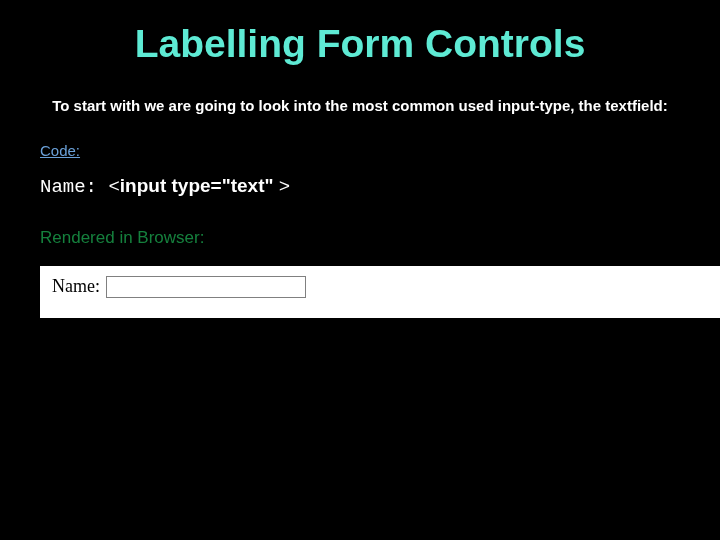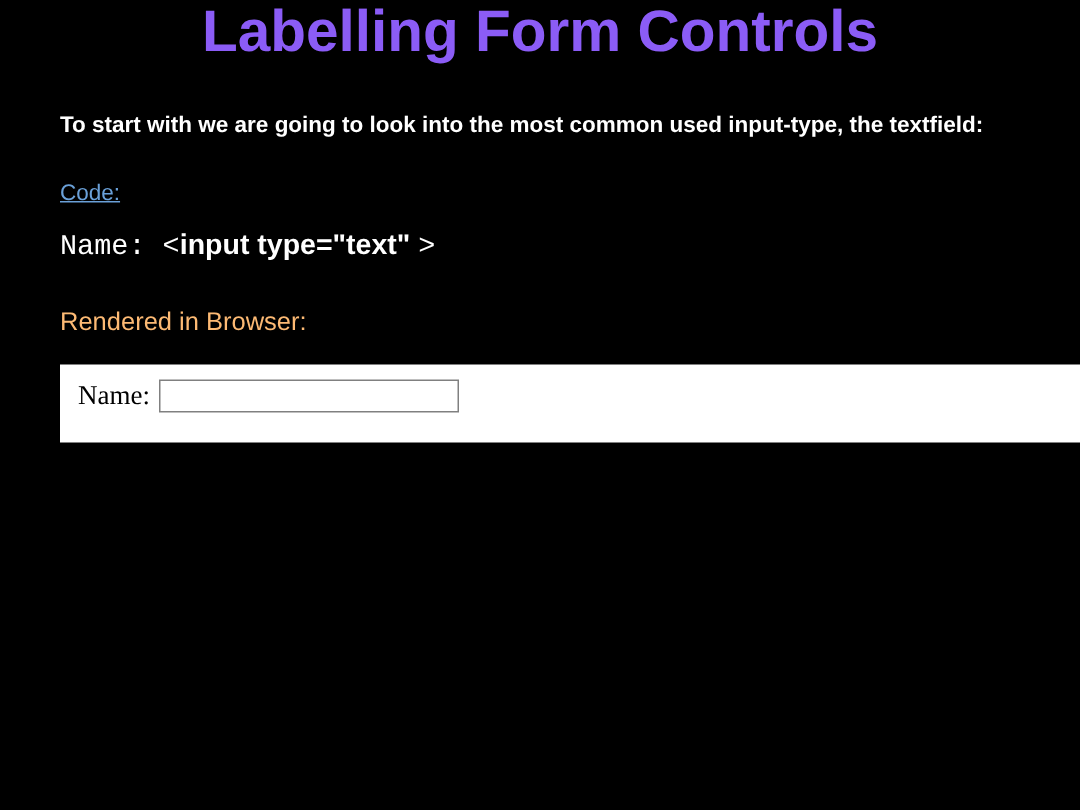--- a/index.html
+++ b/index.html
@@ -1,25 +1,25 @@
 <!DOCTYPE html>
 <html><head>
   <meta charset="utf-8">
   <style>
     * { margin: 0; padding: 0; box-sizing: border-box; }
     html, body { width: 720px; height: 540px; background: #000; font-family: Arial, Helvetica, sans-serif; overflow: hidden; }
     .slide { width: 720px; height: 540px; background: #000; position: relative; }
-    .title { color: #8b5cf6; font-size: 39px; font-weight: bold; text-align: center; }
+    .title { color: #5eead4; font-size: 39px; font-weight: bold; text-align: center; padding-top: 22px; }
     .body { padding: 30px 40px 0 40px; }
-    .intro { color: #fff; font-size: 15px; font-weight: bold; line-height: 1.3; margin-bottom: 26px; }
+    .intro { color: #fff; font-size: 15px; font-weight: bold; line-height: 1.3; margin-bottom: 26px; text-align: center; }
     .code-label { color: #6aa0d8; font-size: 15px; text-decoration: underline; margin-bottom: 16px; }
     .code-line { color: #fff; font-size: 19px; margin-bottom: 30px; }
     .code-line .normal { font-weight: normal; font-family: Liberation Mono, monospace; }
     .code-line .bold { font-weight: bold; }
-    .rendered-label { color: #fdba74; font-size: 17px; margin-bottom: 18px; }
+    .rendered-label { color: #15803d; font-size: 17px; margin-bottom: 18px; }
     .rendered-box { background: #fff; padding: 10px 4px 20px 12px; width: 688px; }
     .rendered-inner { display: flex; align-items: center; }
     .rendered-name { font-family: 'Times New Roman', Times, serif; font-size: 18px; color: #000; margin-right: 6px; }
     .rendered-input { width: 200px; height: 22px; border: 1px solid #808080; font-family: Arial, sans-serif; font-size: 14px; padding: 1px 3px; background: #fff; }
   </style>
 </head>
 <body>
 
 <div class="slide">
   <h1 class="title">Labelling Form Controls</h1>

